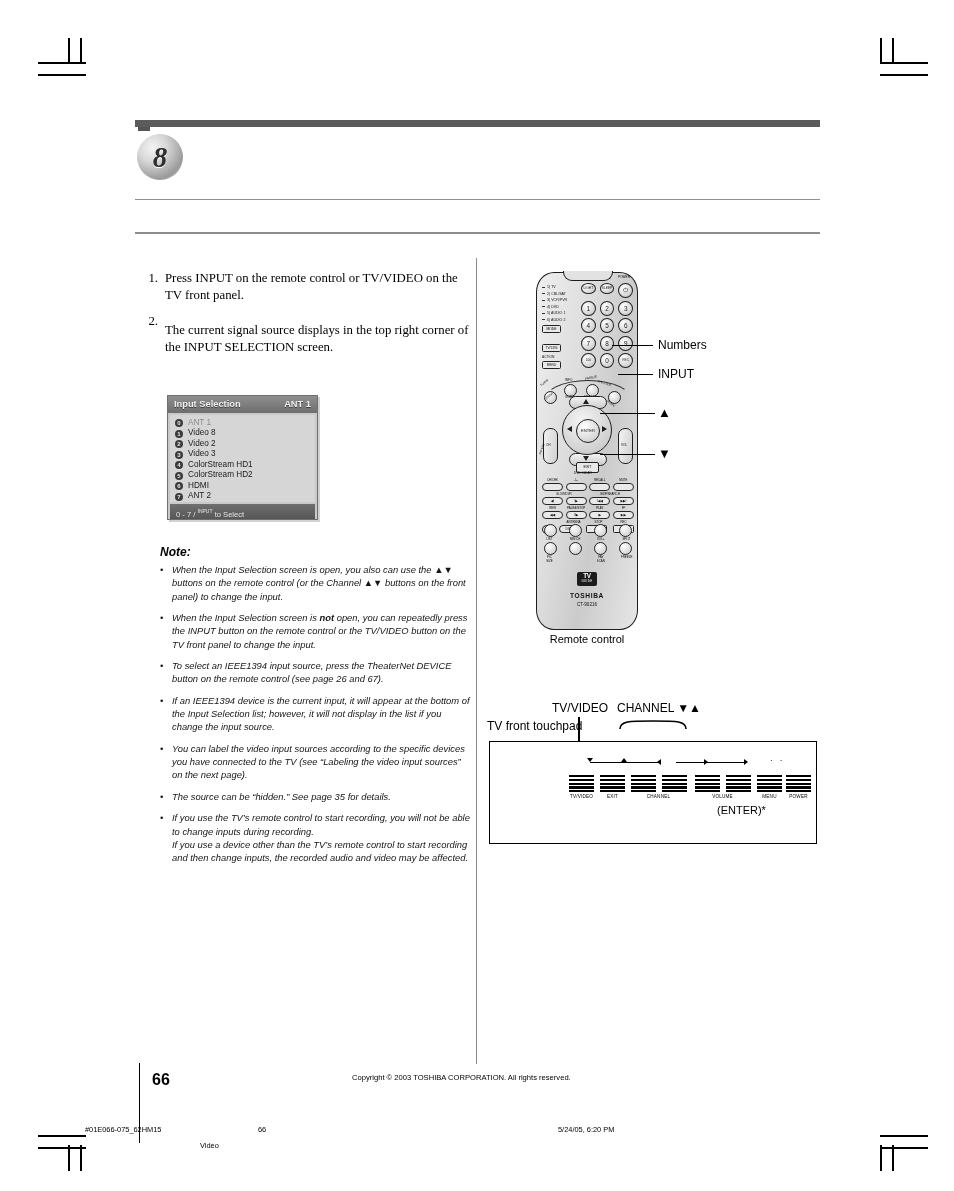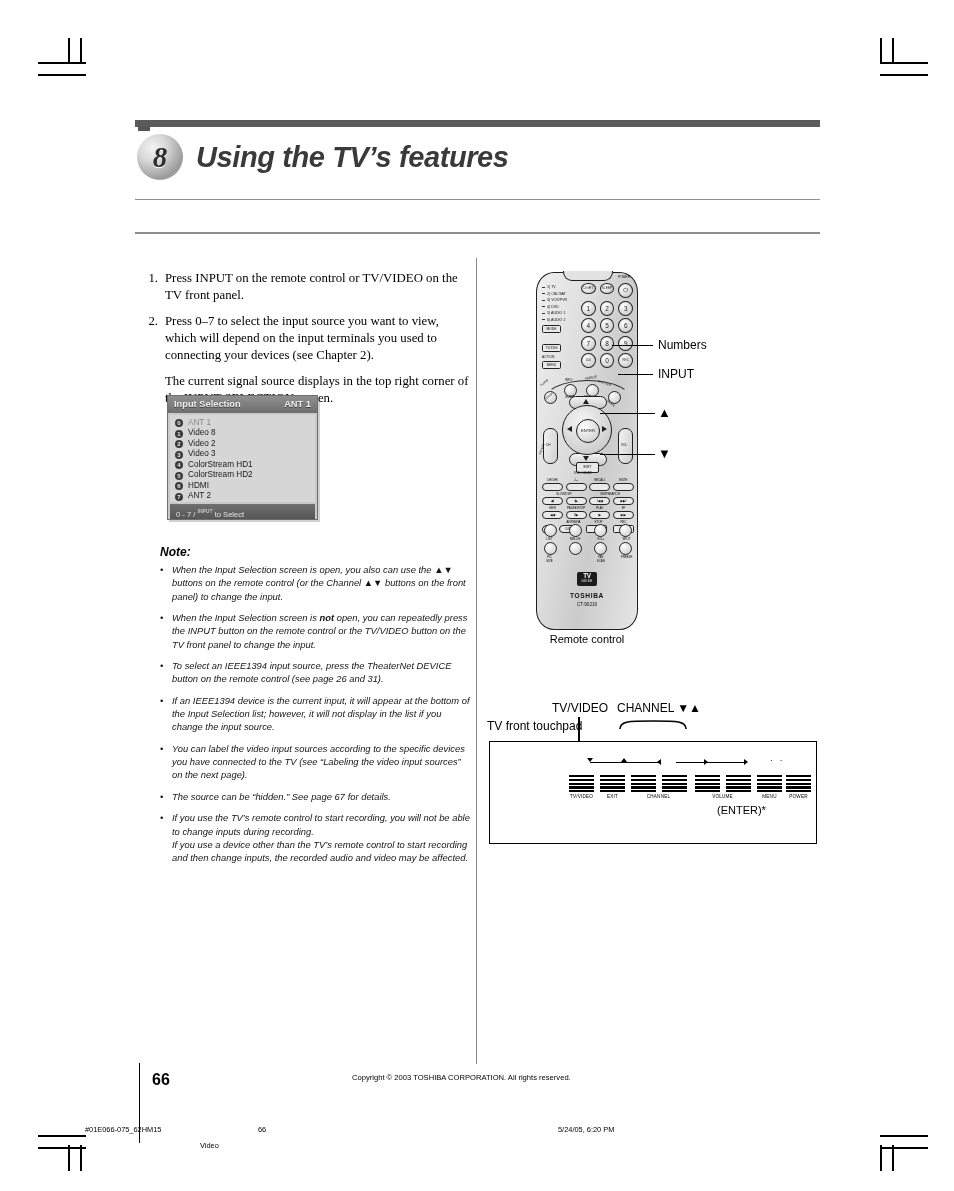--- a/index.html
+++ b/index.html
@@ -186,38 +186,36 @@
   <div class="cm h" style="left:880px;top:1135px;width:48px;"></div>
   <div class="cm h" style="left:880px;top:1147px;width:48px;"></div>
   <div class="cm v" style="left:880px;top:1145px;height:26px;"></div>
   <div class="cm v" style="left:892px;top:1145px;height:26px;"></div>
 
   <div class="regdot" style="left:138px;top:122px;"></div>
 
   <div class="hdr-rule"></div>
   <div class="chapter">
     <div class="badge">8</div>
-    <div class="chapter-title">Using the TV’s features</div>
   </div>
 
   <div class="sec-rule-top"></div>
   <div class="sec-rule-bot"></div>
 
   <div class="col-div"></div>
 
 
   <div class="steps">
     <div class="step">
       <div class="step-n">1.</div>
       <div class="step-b">Press INPUT on the remote control or TV/VIDEO on the TV front panel.</div>
     </div>
     <div class="step">
       <div class="step-n">2.</div>
       <div class="step-b">
-        <div>Press 0–7 to select the input source you want to view, which will depend on the input terminals you used to connecting your devices (see Chapter 2).</div>
         <div class="step-extra">The current signal source displays in the top right corner of the INPUT SELECTION screen.</div>
       </div>
     </div>
   </div>
 
   <div class="isel">
     <div class="isel-bar">
       <span>Input Selection</span>
       <span>ANT 1</span>
     </div>
@@ -265,33 +263,33 @@
     <div class="note">
         <span class="note-bullet">•</span>
         <span class="note-t">When the Input Selection screen is open, you also can use the ▲▼ buttons on the remote control (or the Channel ▲▼ buttons on the front panel) to change the input.</span>
       </div>
     <div class="note">
         <span class="note-bullet">•</span>
         <span class="note-t">When the Input Selection screen is <b>not</b> open, you can repeatedly press the INPUT button on the remote control or the TV/VIDEO button on the TV front panel to change the input.</span>
       </div>
     <div class="note">
         <span class="note-bullet">•</span>
-        <span class="note-t">To select an IEEE1394 input source, press the TheaterNet DEVICE button on the remote control (see page 26 and 31).</span>
+        <span class="note-t">To select an IEEE1394 input source, press the TheaterNet DEVICE button on the remote control (see page 26 and 67).</span>
       </div>
     <div class="note">
         <span class="note-bullet">•</span>
         <span class="note-t">If an IEEE1394 device is the current input, it will appear at the bottom of the Input Selection list; however, it will not display in the list if you change the input source.</span>
       </div>
     <div class="note">
         <span class="note-bullet">•</span>
         <span class="note-t">You can label the video input sources according to the specific devices you have connected to the TV (see “Labeling the video input sources” on the next page).</span>
       </div>
     <div class="note">
         <span class="note-bullet">•</span>
-        <span class="note-t">The source can be “hidden.” See page 67 for details.</span>
+        <span class="note-t">The source can be “hidden.” See page 35 for details.</span>
       </div>
     <div class="note">
         <span class="note-bullet">•</span>
         <span class="note-t" style="white-space:pre-line;">If you use the TV’s remote control to start recording, you will not be able to change inputs during recording.
 If you use a device other than the TV’s remote control to start recording and then change inputs, the recorded audio and video may be affected.</span>
       </div>
   </div>
 
   <div class="remote-wrap">
     <div class="remote-body"></div>

